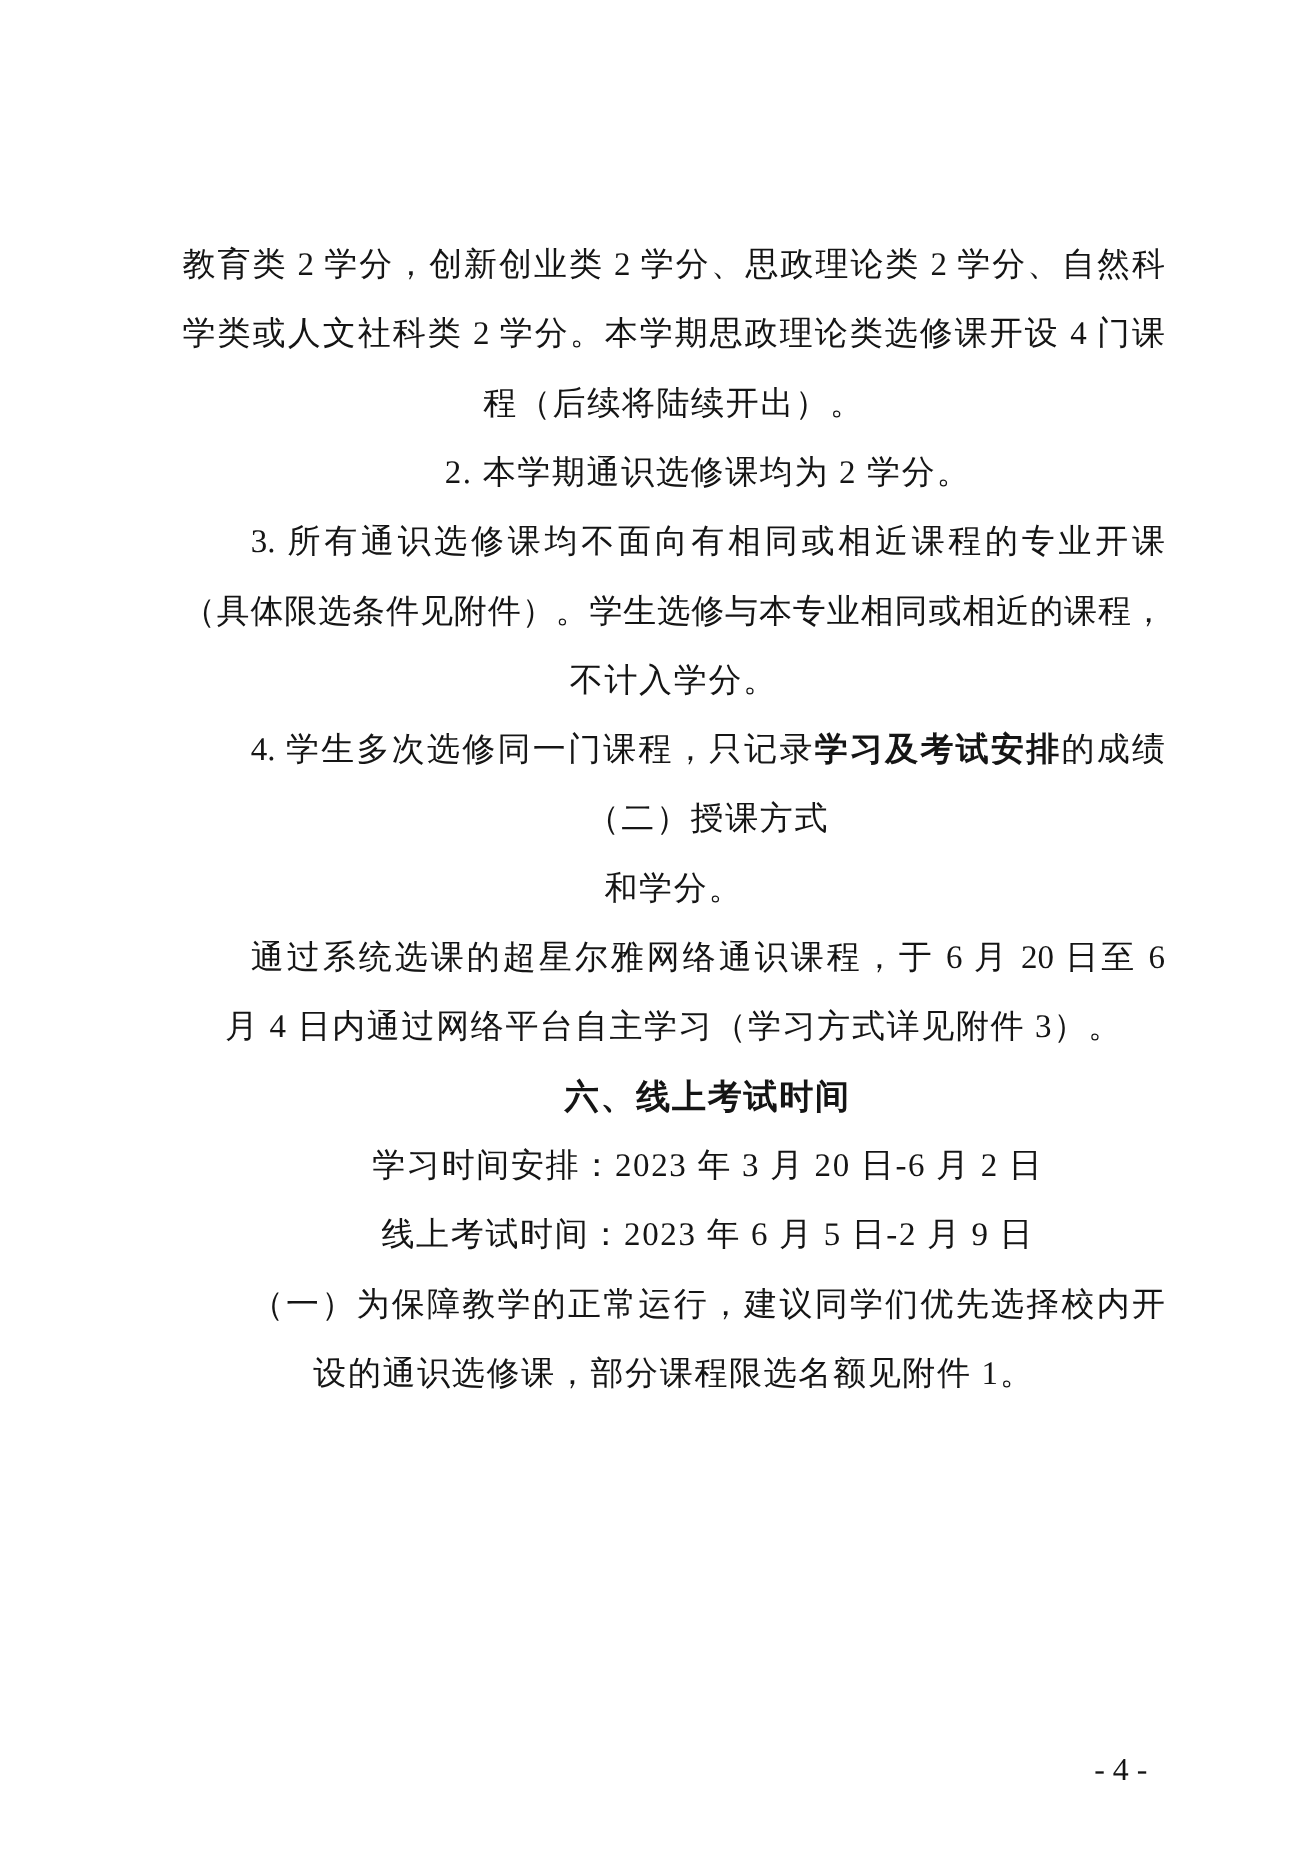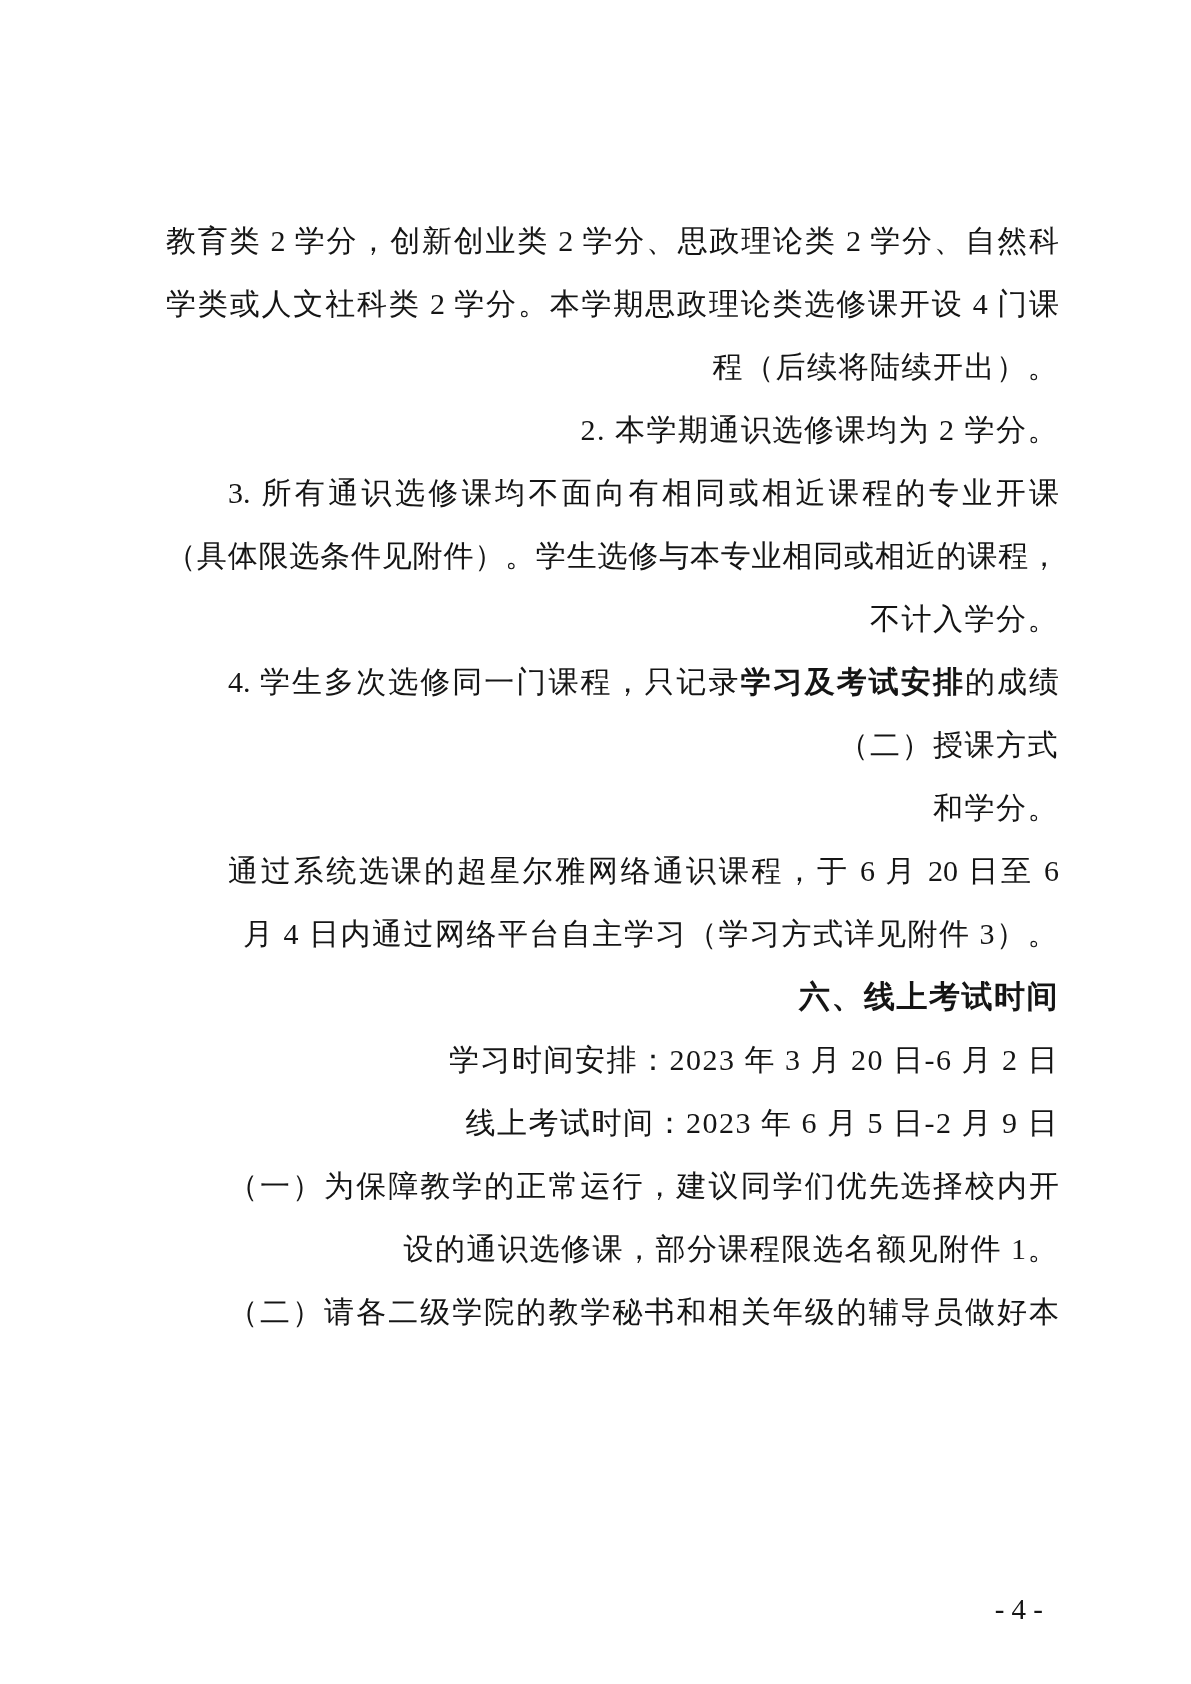--- a/index.html
+++ b/index.html
@@ -23,21 +23,21 @@
     position: absolute;
     left: 138px;
     top: 209px;
     width: 893px;
     margin-left: 28px;
   }
   .line {
     height: 63px;
     line-height: 63px;
     font-size: 30px;
-    text-align: right;
+    text-align: center;
     white-space: pre-wrap;
   }
   .line:not(.fill) {
     letter-spacing: 1.5px;
   }
   .line.fill {
     text-align: justify;
     text-align-last: justify;
     text-justify: inter-ideograph;
   }
@@ -78,16 +78,15 @@
       <div class="line body indent fill"><span>4. 学生多次选修同一门课程，只记录</span><span class="b">学习及考试安排</span><span>的成绩</span></div>
       <div class="line body indent"><span>（二）授课方式</span></div>
       <div class="line body"><span>和学分。</span></div>
       <div class="line body indent fill"><span>通过系统选课的超星尔雅网络通识课程，于 6 月 20 日至 6</span></div>
       <div class="line body"><span>月 4 日内通过网络平台自主学习（学习方式详见附件 3）。</span></div>
       <div class="line heading indent"><span>六、线上考试时间</span></div>
       <div class="line body indent"><span>学习时间安排：2023 年 3 月 20 日-6 月 2 日</span></div>
       <div class="line body indent"><span>线上考试时间：2023 年 6 月 5 日-2 月 9 日</span></div>
       <div class="line body indent fill"><span>（一）为保障教学的正常运行，建议同学们优先选择校内开</span></div>
       <div class="line body"><span>设的通识选修课，部分课程限选名额见附件 1。</span></div>
-      <div class="line body indent fill"><span>（二）请各二级学院的教学秘书和相关年级的辅导员做好本</span></div>
     </main>
   <div class="footer">- 4 -</div>
 </div>
 
 </body></html>

